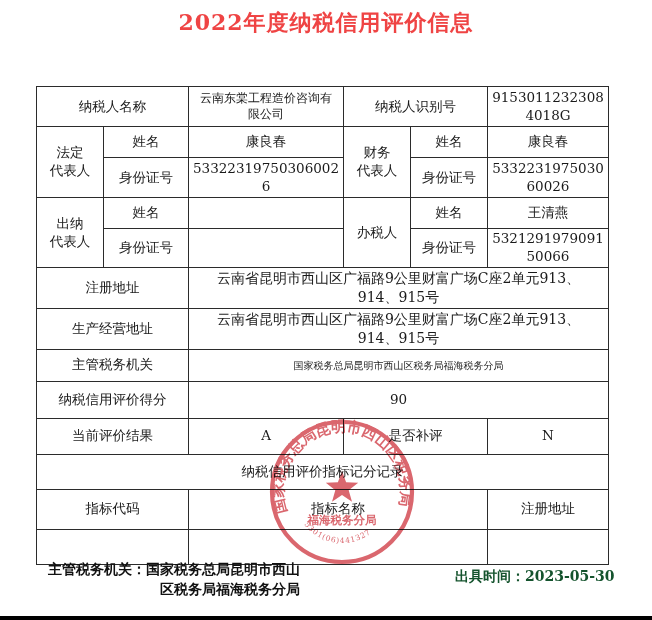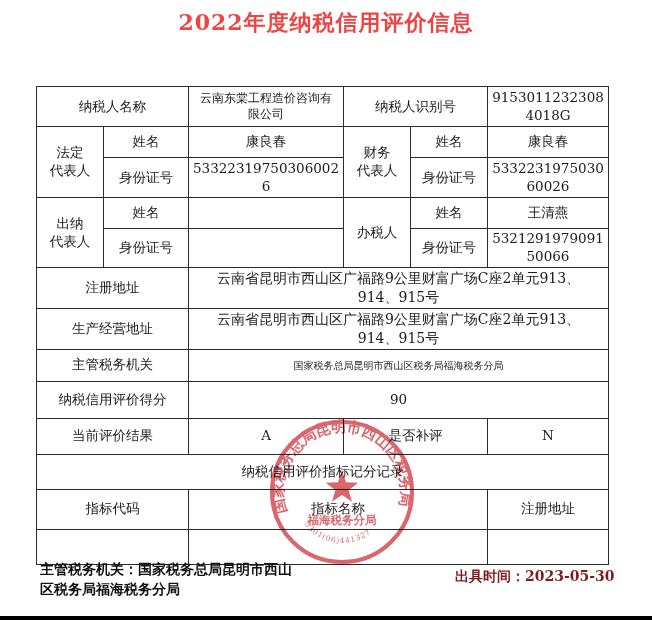--- a/index.html
+++ b/index.html
@@ -19,25 +19,25 @@
   table.doc td{
     border:1.5px solid #2b2b2b;text-align:center;vertical-align:middle;
     font-size:13.5px;padding:1px 2px;line-height:1.3;overflow:hidden;
   }
   .prewrap{white-space:pre-line;margin-left:20px;}
   .id-num{font-size:13px;word-break:break-all;line-height:1.3;margin-top:23px;}
   .id-wrap{display:inline-block;max-width:117px;word-break:break-all;}
   .company-inner{display:inline-block;max-width:135px;font-size:12px;line-height:1.35;}
   .addr-inner{display:inline-block;max-width:390px;font-size:14px;line-height:1.35;}
   .footer-left{
-    position:absolute;left:40px;top:560px;width:260px;text-align:left;
+    position:absolute;left:40px;top:560px;width:260px;text-align:right;
     font-size:14px;font-weight:bold;line-height:1.4;color:#111;
   }
   .footer-right{
-    position:absolute;left:455px;top:568px;font-size:14px;font-weight:bold;color:#7f1d1d;
+    position:absolute;left:455px;top:568px;font-size:14px;font-weight:bold;color:#14532d;
   }
   .bottom-bar{
     position:absolute;left:0;bottom:0;width:652px;height:4px;background:#000;
   }
   .seal{
     position:absolute;left:267px;top:417px;width:150px;height:150px;
     opacity:0.82;mix-blend-mode:multiply;pointer-events:none;
   }
 </style>
 </head>

